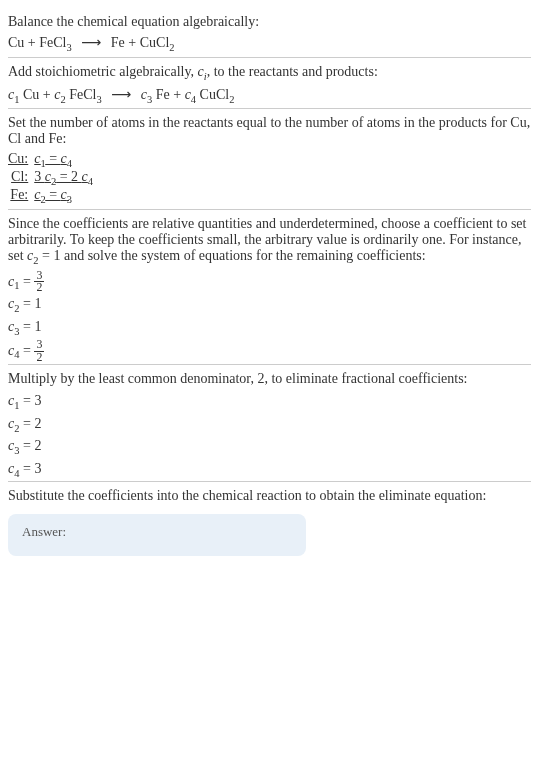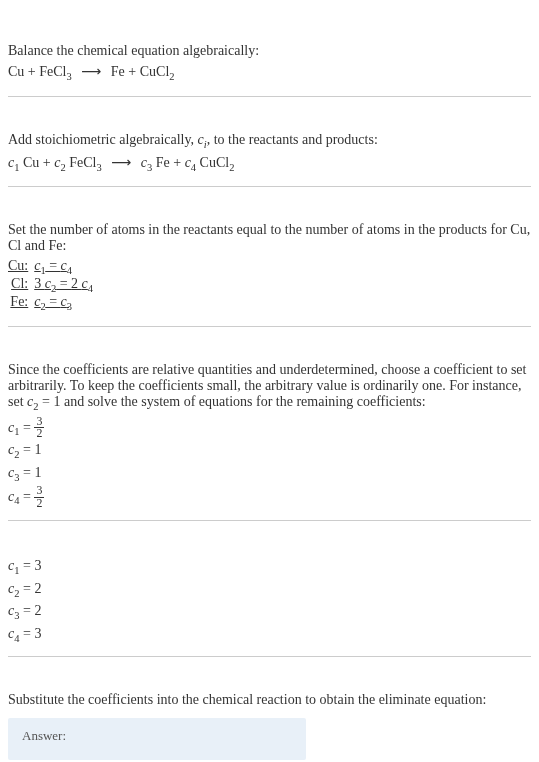--- a/index.html
+++ b/index.html
@@ -5,23 +5,22 @@
   body {
     margin: 0;
     padding: 8px;
     font-family: Georgia, 'Times New Roman', serif;
     font-size: 14px;
     color: #333;
     background: #fff;
     width: 523px;
   }
   .section {
-    padding: 6px 0 10px 0;
+    padding: 6px 0 0 0;
     border-bottom: 1px solid #ccc;
-    margin-top: 29px;
   }
   .section:last-of-type {
     border-bottom: none;
   }
   .equation {
     font-family: Georgia, serif;
     margin: 4px 0;
   }
   .sub {
     font-size: 0.75em;
@@ -66,21 +65,21 @@
     display: block;
     border-bottom: 1px solid #333;
     padding: 0 2px;
   }
   .frac .den {
     display: block;
     padding: 0 2px;
   }
   .answer-box {
     background: #e8f0f8;
-    border-radius: 2px;
+    border-radius: 8px;
     padding: 10px 14px;
     margin-top: 6px;
     display: inline-block;
     min-width: 270px;
   }
   .answer-label {
     font-size: 13px;
     color: #555;
     margin-bottom: 6px;
   }
@@ -148,20 +147,21 @@
   </p>
   <div class="coef-list">
     <div class="equation"><span class="coef">c</span><span class="subn">1</span><span> = </span><span class="frac"><span class="num">3</span><span class="den">2</span></span></div>
     <div class="equation"><span class="coef">c</span><span class="subn">2</span><span> = </span><span>1</span></div>
     <div class="equation"><span class="coef">c</span><span class="subn">3</span><span> = </span><span>1</span></div>
     <div class="equation"><span class="coef">c</span><span class="subn">4</span><span> = </span><span class="frac"><span class="num">3</span><span class="den">2</span></span></div>
   </div>
 </div>
 
 <div class="section">
+  <p class="instr">Multiply by the least common denominator, 2, to eliminate fractional coefficients:</p>
   <div class="coef-list">
     <div class="equation"><span class="coef">c</span><span class="subn">1</span><span> = </span><span>3</span></div>
     <div class="equation"><span class="coef">c</span><span class="subn">2</span><span> = </span><span>2</span></div>
     <div class="equation"><span class="coef">c</span><span class="subn">3</span><span> = </span><span>2</span></div>
     <div class="equation"><span class="coef">c</span><span class="subn">4</span><span> = </span><span>3</span></div>
   </div>
 </div>
 
 <div class="section" style="border-bottom:none;">
   <p class="instr">Substitute the coefficients into the chemical reaction to obtain the eliminate equation:</p>

